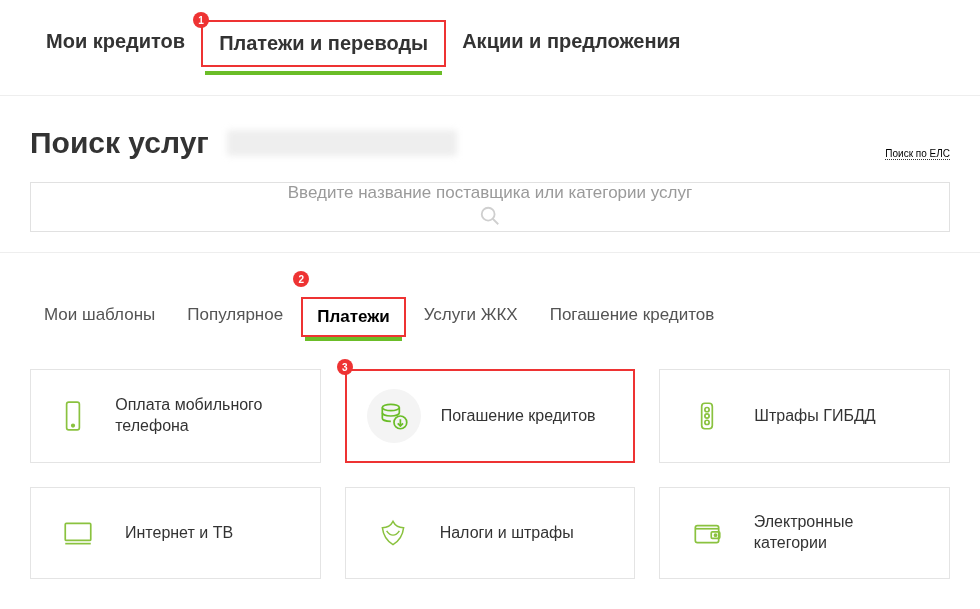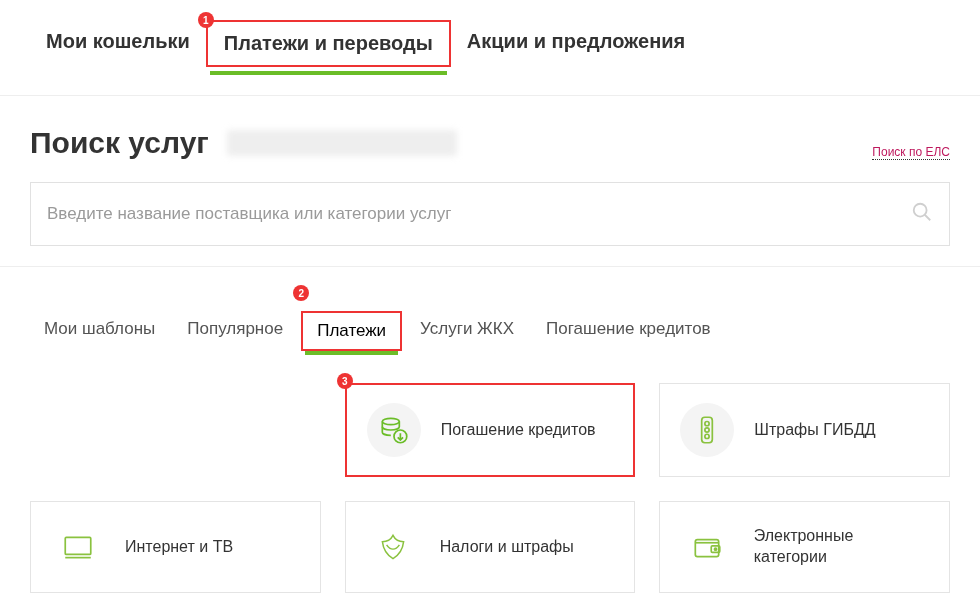--- a/index.html
+++ b/index.html
@@ -65,32 +65,33 @@
       margin-right: 18px;
     }
     .blur-box {
       width: 230px; height: 26px;
       background: #eee;
       border-radius: 3px;
       filter: blur(3px);
     }
     .els-link {
       margin-left: auto;
-      font-size: 12px;
-      color: #be185d;
+      font-size: 10px;
+      color: #000000;
       border-bottom: 1px dotted #333;
       align-self: flex-end;
       cursor: pointer;
     }
     .search-box {
       display: flex;
       align-items: center;
       border: 1px solid #e1e1e1;
-      height: 64px;
+      height: 50px;
       padding: 0 16px;
+      flex-direction: column;
     }
     .search-placeholder {
       flex: 1;
       color: #9a9a9a;
       font-size: 17px;
     }
     .search-icon-wrap { color: #cfcfcf; }
 
     
     .subnav {
@@ -99,21 +100,21 @@
       gap: 4px;
     }
     .subnav-item {
       font-size: 17px;
       color: #545454;
       padding: 8px 14px;
       cursor: pointer;
       position: relative;
       margin-top: 18px;
     }
-    .subnav-item.active { color: #000; font-weight: 400; }
+    .subnav-item.active { color: #000; font-weight: 700; }
     .subnav-item.active::after {
       content: "";
       position: absolute;
       bottom: -6px;
       left: 2px; right: 2px;
       height: 4px;
       background: #6bbd28;
     }
 
     
@@ -145,21 +146,21 @@
 
     
     .rel { position: relative; }
   </style>
 </head>
 <body>
 
 <div class="top-nav">
   <div class="nav-items">
     <div class="nav-item">
-      <span>Мои кошельки</span>
+      <span>Мои кредитов</span>
     </div>
     <div class="rel">
       <div class="badge-red" style="top:-8px; left:-8px;">1</div>
       <div class="nav-item active highlight-red">
         <span>Платежи и переводы</span>
       </div>
     </div>
     <div class="nav-item">
       <span>Акции и предложения</span>
     </div>
@@ -198,20 +199,29 @@
   </div>
   <div class="subnav-item">
     <span>Услуги ЖКХ</span>
   </div>
   <div class="subnav-item">
     <span>Погашение кредитов</span>
   </div>
 </div>
 
 <div class="tiles">
+  <div class="tile">
+    <div class="tile-icon">
+      <svg viewBox="0 0 32 32" fill="none" stroke="#8ac23f" stroke-width="1.6">
+        <rect x="10" y="3" width="12" height="26" rx="2"></rect>
+        <circle cx="16" cy="25" r="1.2" fill="#8ac23f"></circle>
+      </svg>
+    </div>
+    <div class="tile-label">Оплата мобильного телефона</div>
+  </div>
 
   <div class="rel" style="grid-column:2;">
     <div class="badge-red" style="top:-10px; left:-8px;">3</div>
     <div class="tile highlighted" style="height:100%;">
       <div class="tile-icon">
         <svg viewBox="0 0 32 32" fill="none" stroke="#6bbd28" stroke-width="1.6">
           <ellipse cx="13" cy="8" rx="8" ry="3"></ellipse>
           <path d="M5 8v5c0 1.7 3.6 3 8 3s8-1.3 8-3V8"></path>
           <path d="M5 13v5c0 1.7 3.6 3 8 3"></path>
           <circle cx="22" cy="22" r="6"></circle>

